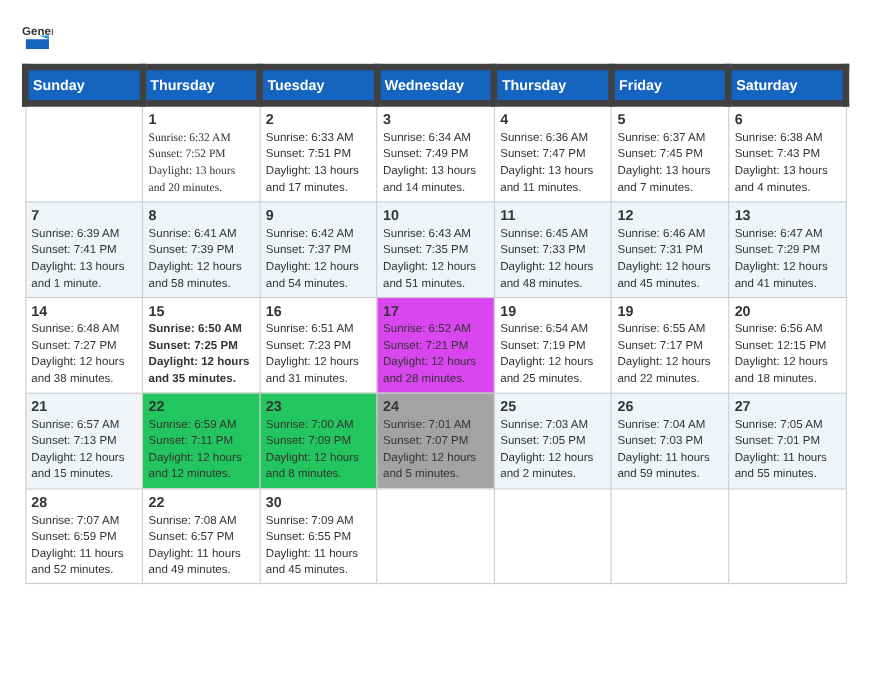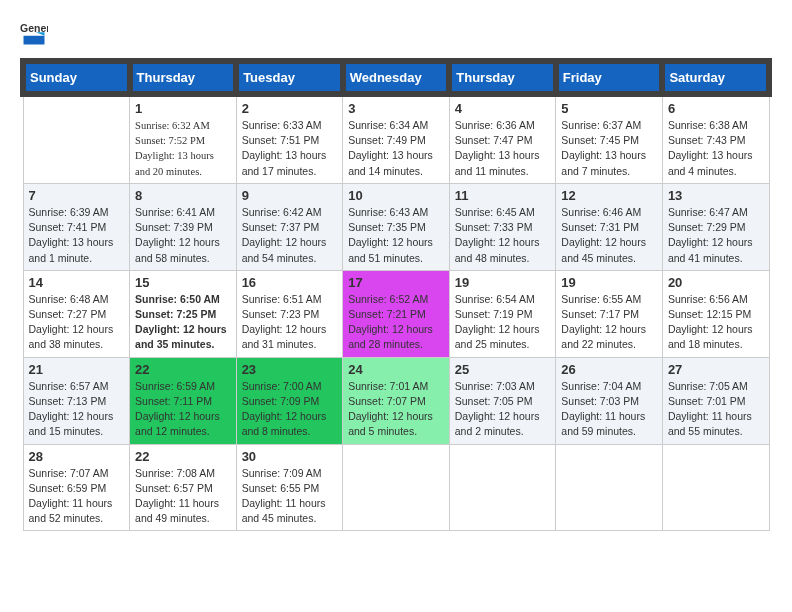--- a/index.html
+++ b/index.html
@@ -280,21 +280,21 @@
 Daylight: 12 hours
 and 12 minutes.</div>
         </td>
         <td style="background-color: #22c55e;">
           <span class="day-number">23</span>
           <div class="day-info" style="white-space: pre-line;">Sunrise: 7:00 AM
 Sunset: 7:09 PM
 Daylight: 12 hours
 and 8 minutes.</div>
         </td>
-        <td style="background-color: #86efac;">
+        <td style="background-color: #a3a3a3;">
           <span class="day-number">24</span>
           <div class="day-info" style="white-space: pre-line;">Sunrise: 7:01 AM
 Sunset: 7:07 PM
 Daylight: 12 hours
 and 5 minutes.</div>
         </td>
         <td style="background-color: rgb(240, 244, 248);">
           <span class="day-number">25</span>
           <div class="day-info" style="white-space: pre-line;">Sunrise: 7:03 AM
 Sunset: 7:05 PM

